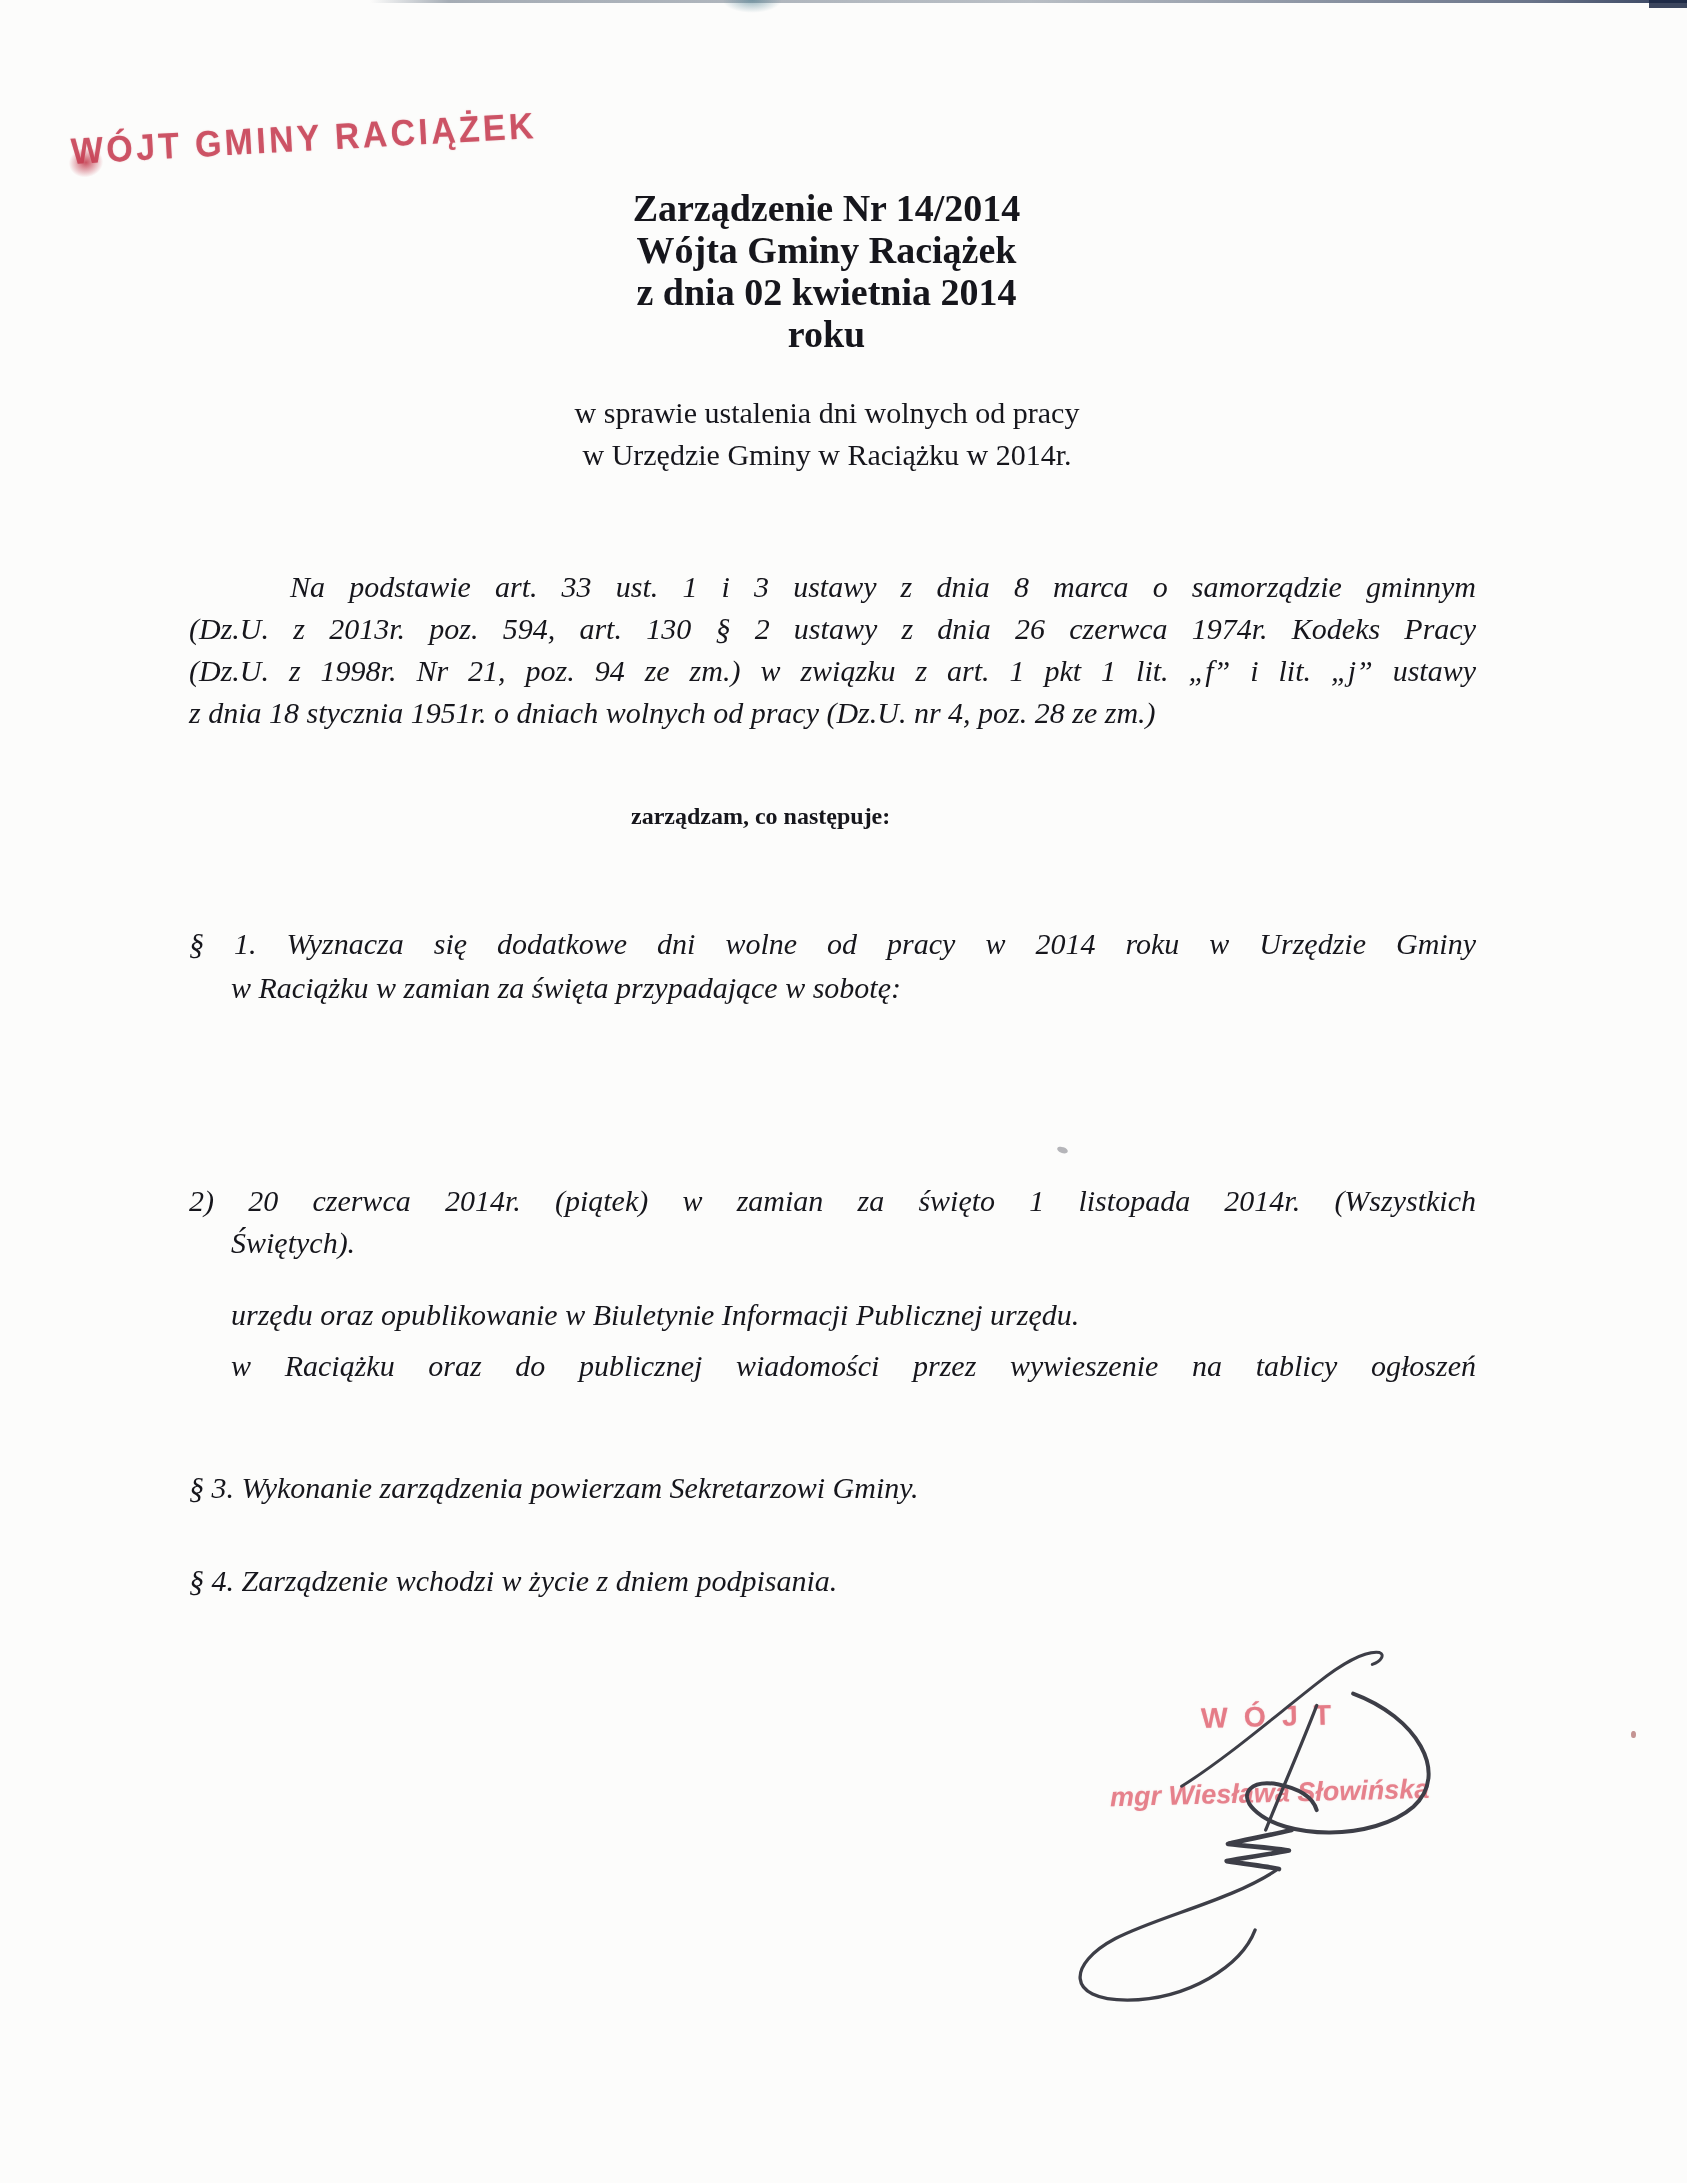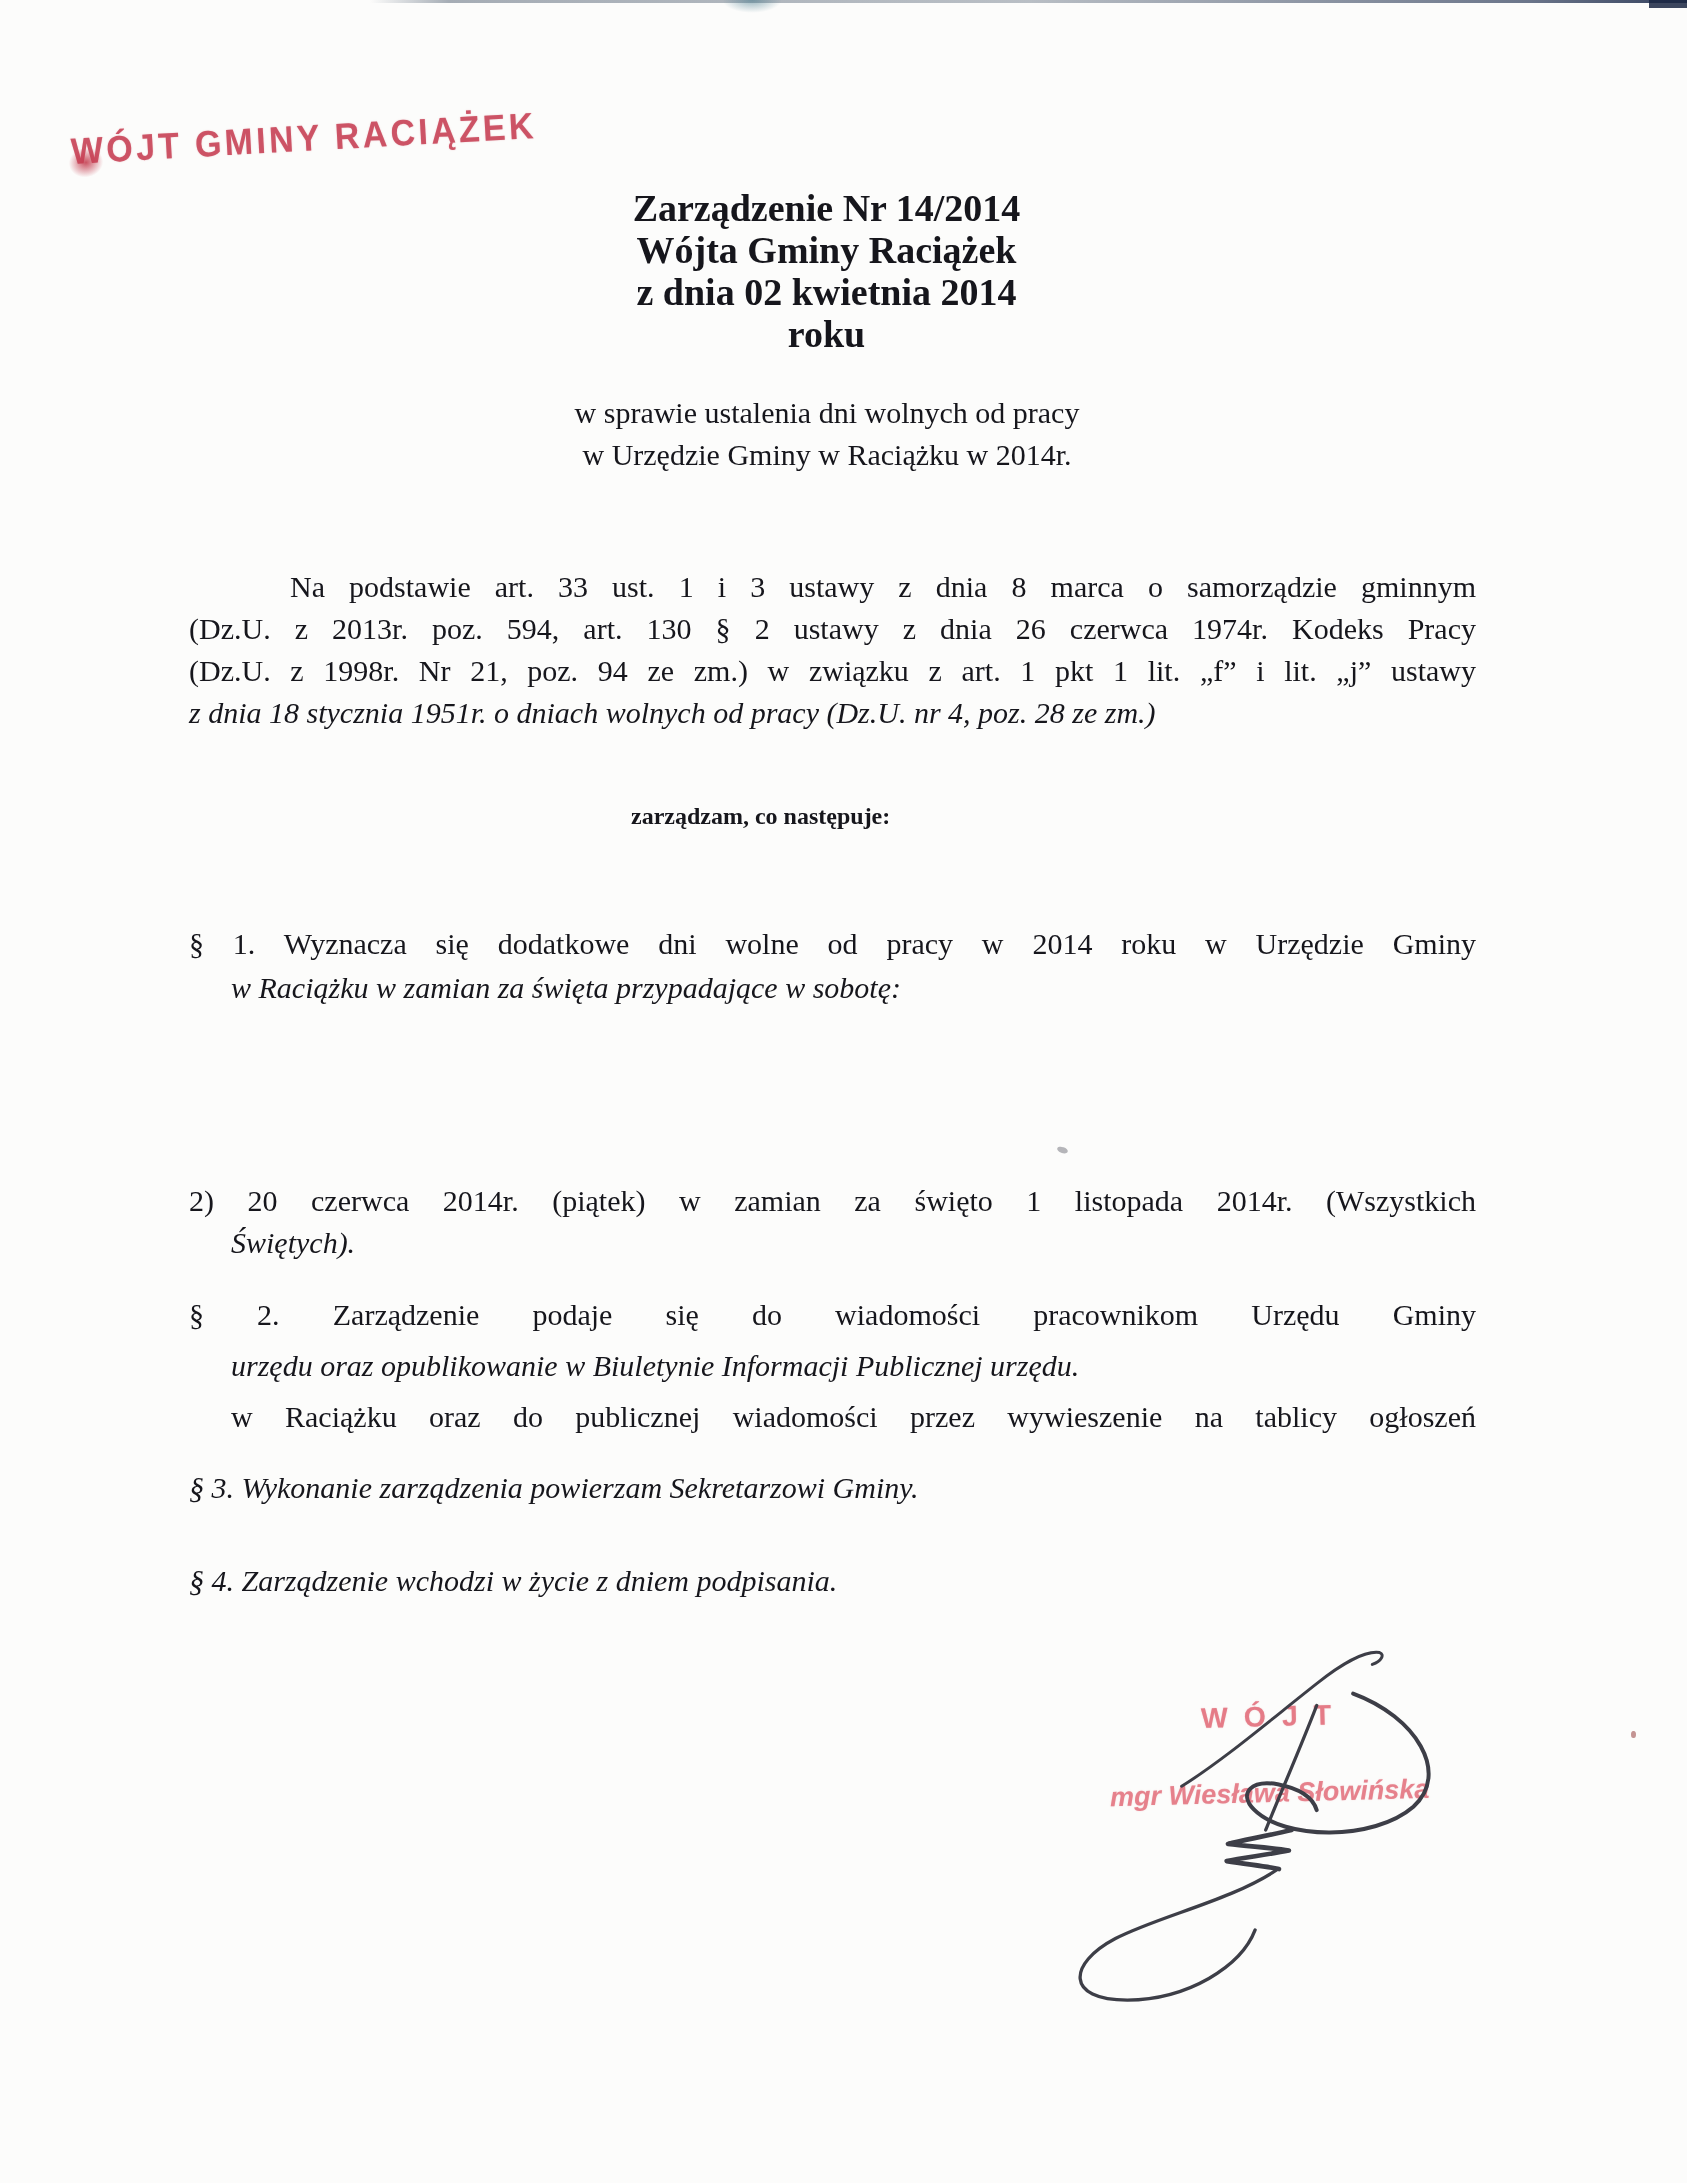--- a/index.html
+++ b/index.html
@@ -49,21 +49,21 @@
   }
   .stamp-blob {
     position:absolute; left:69px; top:148px; width:34px; height:29px;
     background:radial-gradient(ellipse, rgba(190,40,60,0.8), rgba(190,40,60,0) 72%);
     transform:rotate(-12deg);
   }
 
   
   .tblock { position:absolute; font-size:30px; }
   .line { display:block; }
-  .jfull { text-align:justify; text-align-last:justify; }
+  .jfull { text-align:justify; text-align-last:justify;font-style:italic; }
   .jlast { text-align:left;font-style:italic; }
   .cont  { padding-left:42px; }
 
   .title-block {
     left:595px; top:187px; width:463px;
     text-align:center; font-weight:bold; font-size:38px; line-height:42px;
   }
   .subject-block {
     left:520px; top:392px; width:614px;
     text-align:center; line-height:42px;
@@ -144,21 +144,20 @@
     <span class="line jlast cont">w Raciążku w zamian za święta przypadające w sobotę:</span>
   </div>
 
 
   <div class="tblock item2-block">
     <span class="line jfull">2) 20 czerwca 2014r. (piątek) w zamian za święto 1 listopada 2014r. (Wszystkich</span>
     <span class="line jlast cont">Świętych).</span>
   </div>
 
   <div class="tblock s2-block">
-    <span class="line jfull">§ 2. Zarządzenie podaje się do wiadomości pracownikom Urzędu Gminy</span>
     <span class="line jlast cont">urzędu oraz opublikowanie w Biuletynie Informacji Publicznej urzędu.</span>
     <span class="line jfull cont">w Raciążku oraz do publicznej wiadomości przez wywieszenie na tablicy ogłoszeń</span>
   </div>
 
   <div class="tblock s3-block">
     <span class="line jlast">§ 3. Wykonanie zarządzenia powierzam Sekretarzowi Gminy.</span>
   </div>
 
   <div class="tblock s4-block">
     <span class="line jlast">§ 4. Zarządzenie wchodzi w życie z dniem podpisania.</span>

